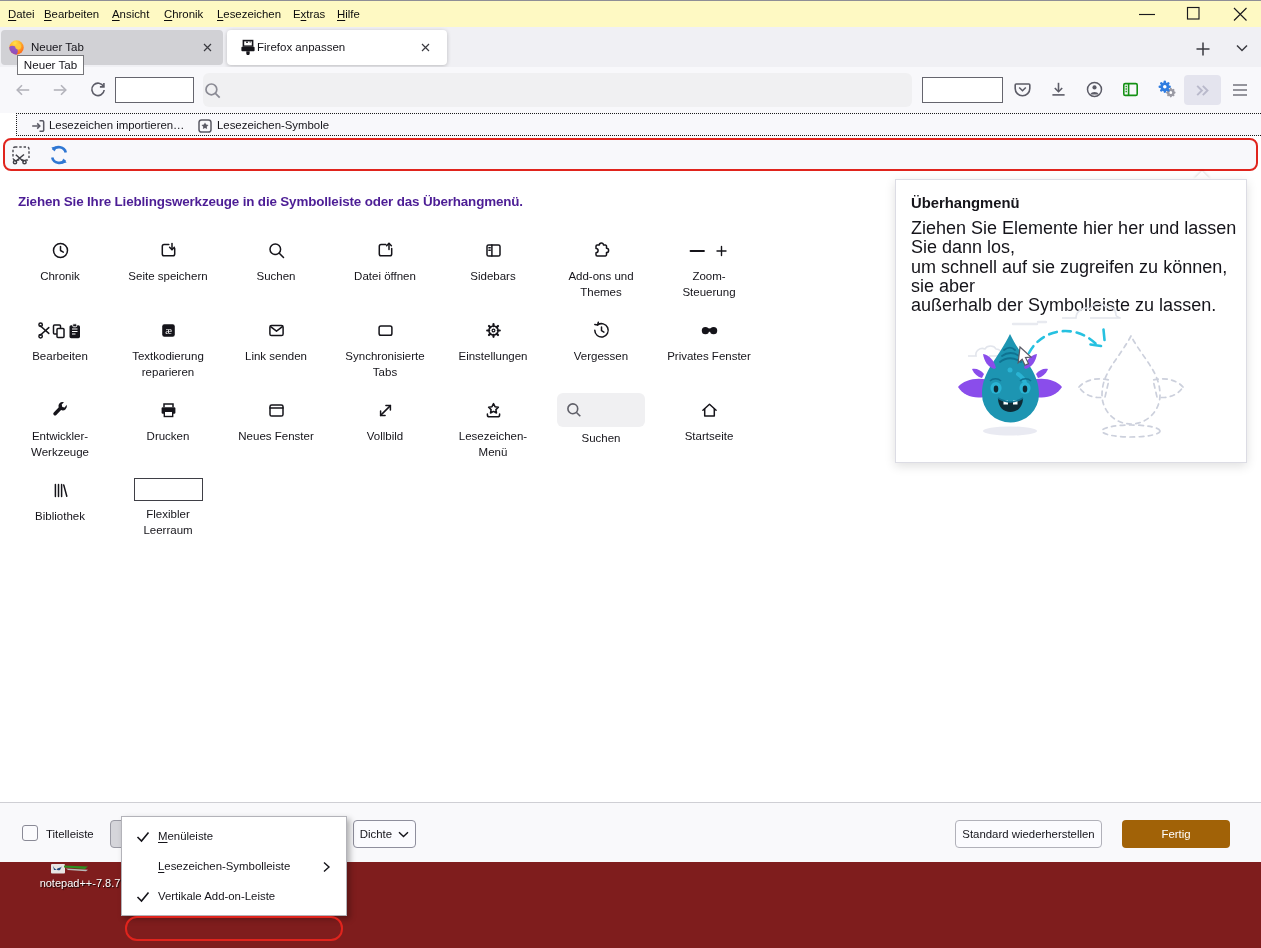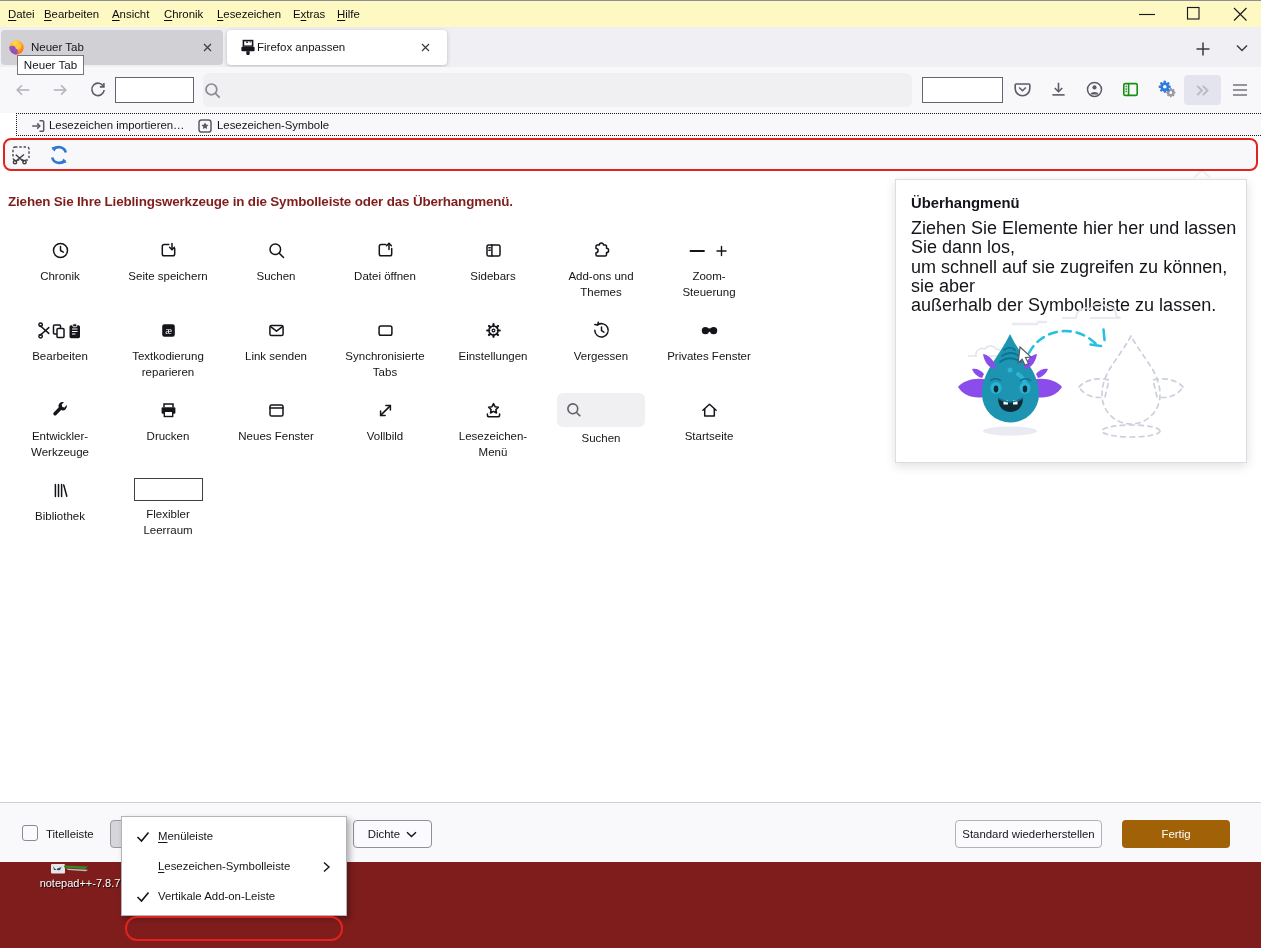--- a/index.html
+++ b/index.html
@@ -26,21 +26,21 @@
   #searchstrip{position:absolute;left:203px;top:6px;width:709px;height:34px;background:#f0f0f2;border-radius:6px}
   #urlbox{position:absolute;left:115px;top:10px;width:79px;height:26px;background:#fff;border:1.6px solid #65656e;box-sizing:border-box}
   #sbox{position:absolute;left:922px;top:10px;width:81px;height:26px;background:#fff;border:1.6px solid #65656e;box-sizing:border-box}
   #ovflbtn{position:absolute;left:1184px;top:8px;width:37px;height:30px;background:#e4e4ee;border-radius:4px}
   
   #bmbar{left:16px;top:113px;width:1257px;height:23px;background:#f8f8fb;border:1px dotted #1a1a1a;box-sizing:border-box}
   #bmbar .bt{position:absolute;top:5px;font-size:11.4px;color:#15141a;white-space:nowrap}
   
   #redbar{left:3px;top:138px;width:1255px;height:33px;background:#f8f8fb;border:2.5px solid #e0241d;border-radius:8px;box-sizing:border-box}
   
-  #heading{left:8px;top:194px;letter-spacing:-0.15px;font-size:13.4px;font-weight:bold;color:#7f1d1d}
+  #heading{left:18px;top:194px;letter-spacing:-0.15px;font-size:13.4px;font-weight:bold;color:#4c1d95}
   .cell{position:absolute;width:110px;text-align:center}
   .cell svg{display:block;margin:0 auto}
   .lbl{margin-top:8px;font-size:11.5px;line-height:16px;color:#15141a}
   .ic{stroke:#15141a;stroke-width:1.5;fill:none;stroke-linecap:round;stroke-linejoin:round}
   
   #panel{left:895px;top:179px;width:352px;height:284px;background:#fff;border:1px solid #dcdce4;border-radius:0;box-sizing:border-box;box-shadow:0 3px 10px rgba(0,0,0,.13)}
   #panel h2{margin:0;position:absolute;left:15px;top:15px;font-size:14.8px;font-weight:bold}
   #panel p{margin:0;position:absolute;left:15px;top:39px;width:335px;font-size:18px;line-height:19.3px}
   #parrow{position:absolute;left:1194px;top:171px;width:0;height:0;border-left:8px solid transparent;border-right:8px solid transparent;border-bottom:8px solid #fff;filter:drop-shadow(0 -1px 1px rgba(0,0,0,.15))}
   
@@ -516,21 +516,21 @@
 
   <div id="footer" class="abs">
     <div class="abs" style="left:22px;top:22px;width:16px;height:16px;background:#fbfbfd;border:1px solid #8a8a96;border-radius:3px;box-sizing:border-box"></div>
     <span class="abs" style="left:46px;top:25px;font-size:11.4px">Titelleiste</span>
     <div class="fbtn" style="left:110px;width:112px;background:#d5d5da;border-color:#9a9aa4">Symbolleisten&nbsp;&nbsp;<svg width="11" height="7" viewBox="0 0 11 7">
         <path d="M1 1.2l4.5 4.4L10 1.2" stroke="#15141a" stroke-width="1.4" fill="none"></path>
       </svg></div>
     <div class="fbtn" style="left:256px;width:69px">Themes&nbsp;&nbsp;<svg width="11" height="7" viewBox="0 0 11 7">
         <path d="M1 1.2l4.5 4.4L10 1.2" stroke="#15141a" stroke-width="1.4" fill="none"></path>
       </svg></div>
-    <div class="fbtn" style="left:353px;width:79px">Dichte&nbsp;&nbsp;<svg width="11" height="7" viewBox="0 0 11 7">
+    <div class="fbtn" style="left:353px;width:63px">Dichte&nbsp;&nbsp;<svg width="11" height="7" viewBox="0 0 11 7">
         <path d="M1 1.2l4.5 4.4L10 1.2" stroke="#15141a" stroke-width="1.4" fill="none"></path>
       </svg></div>
     <div class="fbtn" style="left:955px;width:147px;border-color:#b1b1b9">Standard wiederherstellen</div>
     <div class="fbtn" style="left:1122px;width:108px;background:#a16207;border:none;color:#fff;font-weight:normal">Fertig</div>
   </div>
 
   <div id="desktop" class="abs">
     <svg class="abs" style="left:50px;top:1px" width="42" height="12" viewBox="0 0 42 12">
       <rect x="1" y="1" width="14" height="9.5" rx="1" fill="#e8e6e3"></rect>
       <path d="M3 3c2 4 5 5 7 4l2-4c-2 3-5 1-5 4H4z" fill="#274a7c"></path>

